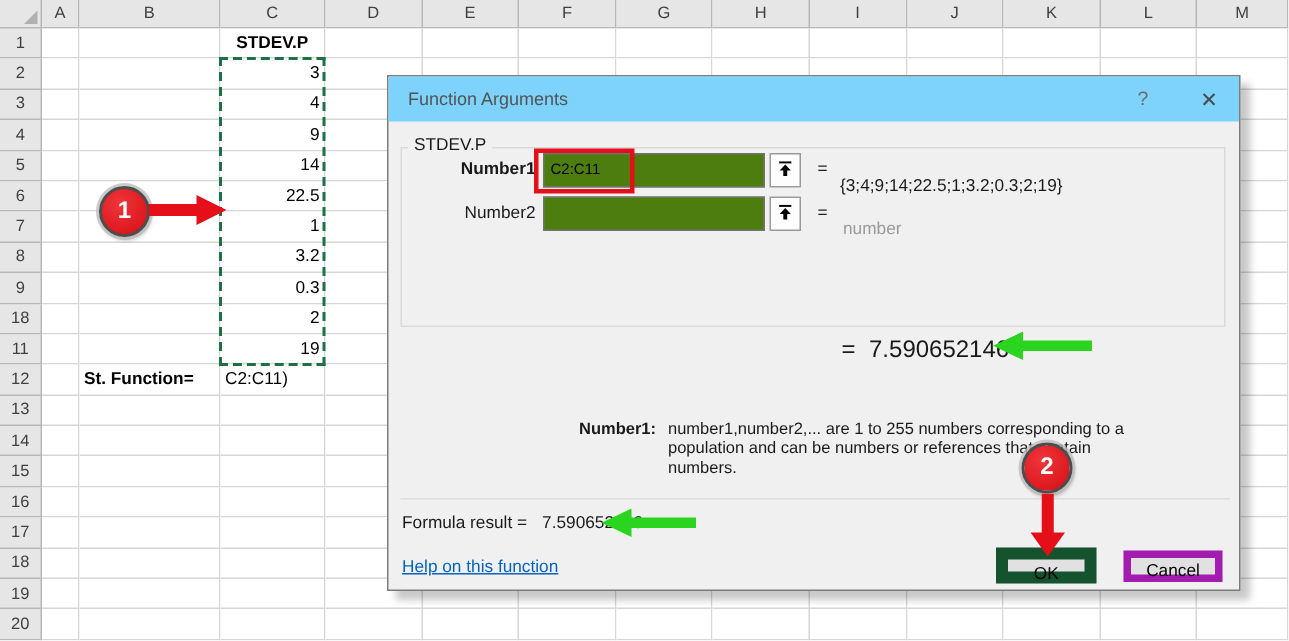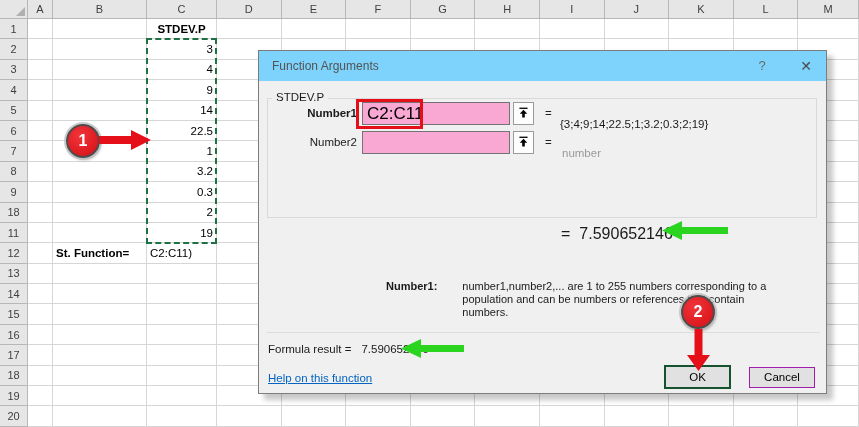--- a/index.html
+++ b/index.html
@@ -47,46 +47,46 @@
   }
   .titlebar { position:absolute; left:0; top:0; width:100%; height:30px; background:#7dd3fc; }
   .dlg-title { position:absolute; left:13px; top:0; line-height:30px; font-size:12px; color:#535353; }
   .dlg-help { position:absolute; left:488px; top:0; width:30px; height:30px; text-align:center; line-height:30px; font-size:13px; color:#6a6a6a; cursor:pointer; }
   .dlg-close { position:absolute; left:528px; top:0; width:38px; height:30px; text-align:center; line-height:30px; font-size:14px; color:#4a4a4a; cursor:pointer; }
   .groupbox { position:absolute; left:8px; top:47px; width:550px; height:120px; border:1px solid #d9d9d9; }
   .groupbox-label { position:absolute; left:13px; top:40px; background:#f0f0f0; padding:0 4px; font-size:11.5px; color:#1a1a1a; }
   .fld-label { position:absolute; width:80px; text-align:right; font-size:11.5px; }
   .fld-label.b { font-weight:bold; }
   .fld-input {
-    position:absolute; width:148px; height:23px; border:1px solid #737373; background:#f9a8d4;
-    font-family:"Liberation Sans",sans-serif; font-size:17px; padding:0 4px; color:#000; outline:none;
+    position:absolute; width:148px; height:23px; border:1px solid #737373; background:#4d7c0f;
+    font-family:"Liberation Sans",sans-serif; font-size:10px; padding:0 4px; color:#000; outline:none;
   }
   .fld-picker {
     position:absolute; width:21px; height:23px; border:1px solid #9a9a9a; background:#fdfdfd;
     display:flex; align-items:center; justify-content:center; cursor:pointer;
   }
   .eq { position:absolute; font-size:11.5px; color:#222; }
   .fld-result { position:absolute; font-size:11.5px; color:#1a1a1a; white-space:nowrap;margin-top:11px; }
   .fld-result.muted { color:#9a9a9a; }
   .result-line { position:absolute; left:302px; top:174px; font-size:16px; }
   .result-line .val { margin-left:9px; }
   .description { position:absolute; left:7px; top:193px; width:557px; line-height:13px; font-size:11.5px; }
   .arg-help { position:absolute; left:127px; top:229px; display:flex; font-size:11px; line-height:13px; }
-  .arg-help .lbl { font-weight:bold; margin-right:25px; white-space:nowrap; }
+  .arg-help .lbl { font-weight:bold; margin-right:8px; white-space:nowrap; }
   .arg-help .txt { width:312px; }
   .separator { position:absolute; left:8px; top:281px; width:553px; border-top:1px solid #dcdcdc; }
   .formula-line { position:absolute; left:9px; top:292px; font-size:11.5px; }
   .formula-line .val { margin-left:10px; }
   .help-link { position:absolute; left:9px; top:321px; font-size:11.5px; color:#0563c1; text-decoration:underline; cursor:pointer; }
   .btn {
     position:absolute; background:#e1e1e1; font-family:"Liberation Sans",sans-serif;
     font-size:11.5px; color:#000; text-align:center; cursor:pointer; padding:0;
   }
-  .btn-ok { left:405px; top:314px; width:67px; height:24px; border:2px solid #14532d; line-height:20px; }
-  .btn-cancel { left:490px; top:316px; width:66px; height:21px; border:1px solid #a21caf; line-height:19px; }
+  .btn-ok { left:405px; top:314px; width:67px; height:24px; border:8px solid #14532d; line-height:20px; }
+  .btn-cancel { left:490px; top:316px; width:66px; height:21px; border:5px solid #a21caf; line-height:19px; }
   
   .red-box {
     position:absolute; left:356px; top:99px; width:67px; height:30px;
     border:3px solid #e40f18; z-index:8; pointer-events:none;
   }
   .ann { position:absolute; z-index:10; pointer-events:none; }
   .circle {
     width:34px; height:34px; border-radius:50%;
     background:radial-gradient(circle at 38% 32%, #f0353a, #d40e14);
     border:2px solid #4d4d4d; box-shadow:0 0 0 2px rgba(190,190,190,.8), 1px 2px 3px rgba(0,0,0,.3);

